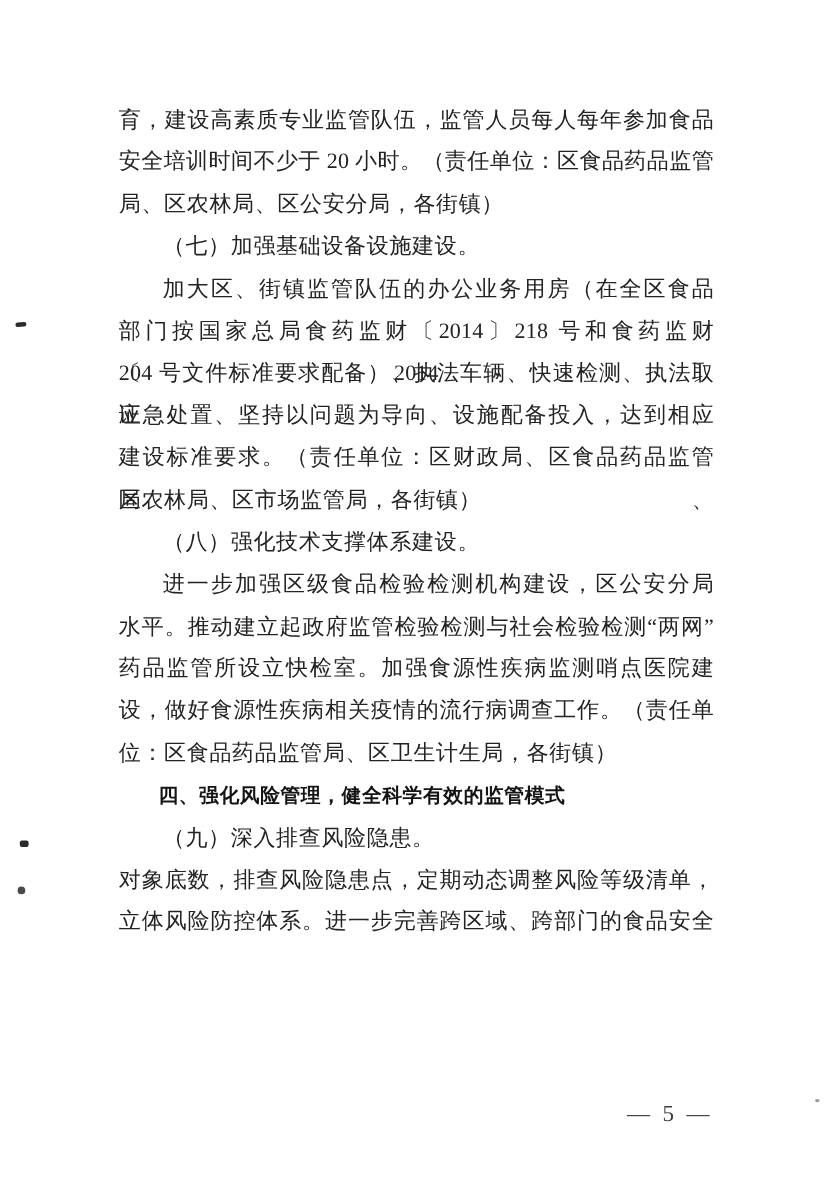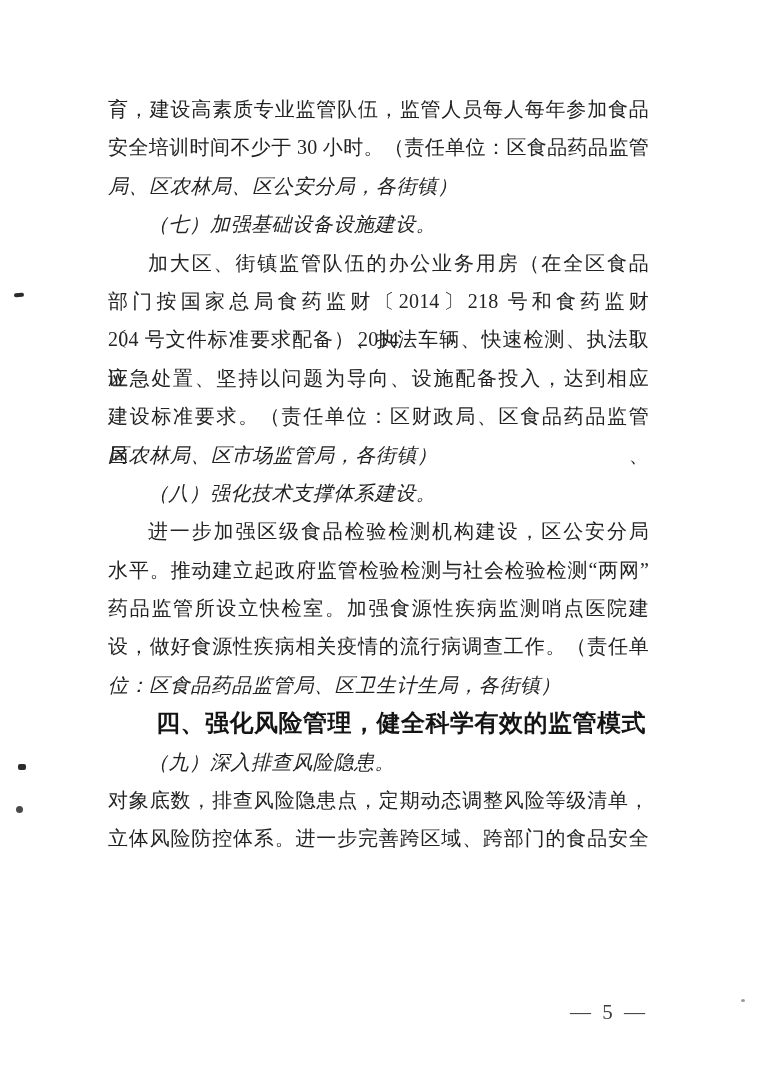--- a/index.html
+++ b/index.html
@@ -28,29 +28,28 @@
     color: #232323;
     text-align: justify;
     text-align-last: justify;
     letter-spacing: 0.2px;
     white-space: normal;
   }
   .line.end {
     text-align: left;
     text-align-last: left;
     letter-spacing: 0.6px;
-    font-style: italic;
   }
   .line.indent {
     text-indent: 2em;
   }
   .line.heading {
     font-family: "Liberation Sans", "DejaVu Sans", sans-serif;
     font-weight: 700;
-    font-size: 24px;
+    font-size: 18px;
     color: #141414;
     text-align: left;
     text-align-last: left;
     letter-spacing: 0.5px;
   }
   .page-number {
     position: absolute;
     left: 570px;
     top: 1000px;
     font-family: "Liberation Serif", "DejaVu Serif", serif;
@@ -68,21 +67,21 @@
   .speck-3 { left: 16px; top: 806px; width: 7px;  height: 7px; border-radius: 50%; background: #4a4a4a; }
   .speck-4 { left: 741px; top: 999px; width: 4px; height: 3px; border-radius: 50%; background: #9a9a9a; }
 </style>
 </head>
 <body>
 
 <div class="page">
 
   <div class="text-block">
     <div class="line fill">育，建设高素质专业监管队伍，监管人员每人每年参加食品</div>
-    <div class="line fill">安全培训时间不少于 30 小时。（责任单位：区食品药品监管</div>
+    <div class="line fill">安全培训时间不少于 20 小时。（责任单位：区食品药品监管</div>
     <div class="line end">局、区农林局、区公安分局，各街镇）</div>
     <div class="line indent end">（七）加强基础设备设施建设。</div>
     <div class="line indent fill">加大区、街镇监管队伍的办公业务用房（在全区食品</div>
     <div class="line fill">部门按国家总局食药监财〔2014〕218 号和食药监财〔2014〕</div>
     <div class="line fill">204 号文件标准要求配备）、执法车辆、快速检测、执法取证、</div>
     <div class="line fill">应急处置、坚持以问题为导向、设施配备投入，达到相应</div>
     <div class="line fill">建设标准要求。（责任单位：区财政局、区食品药品监管局、</div>
     <div class="line end">区农林局、区市场监管局，各街镇）</div>
     <div class="line indent end">（八）强化技术支撑体系建设。</div>
     <div class="line indent fill">进一步加强区级食品检验检测机构建设，区公安分局</div>

